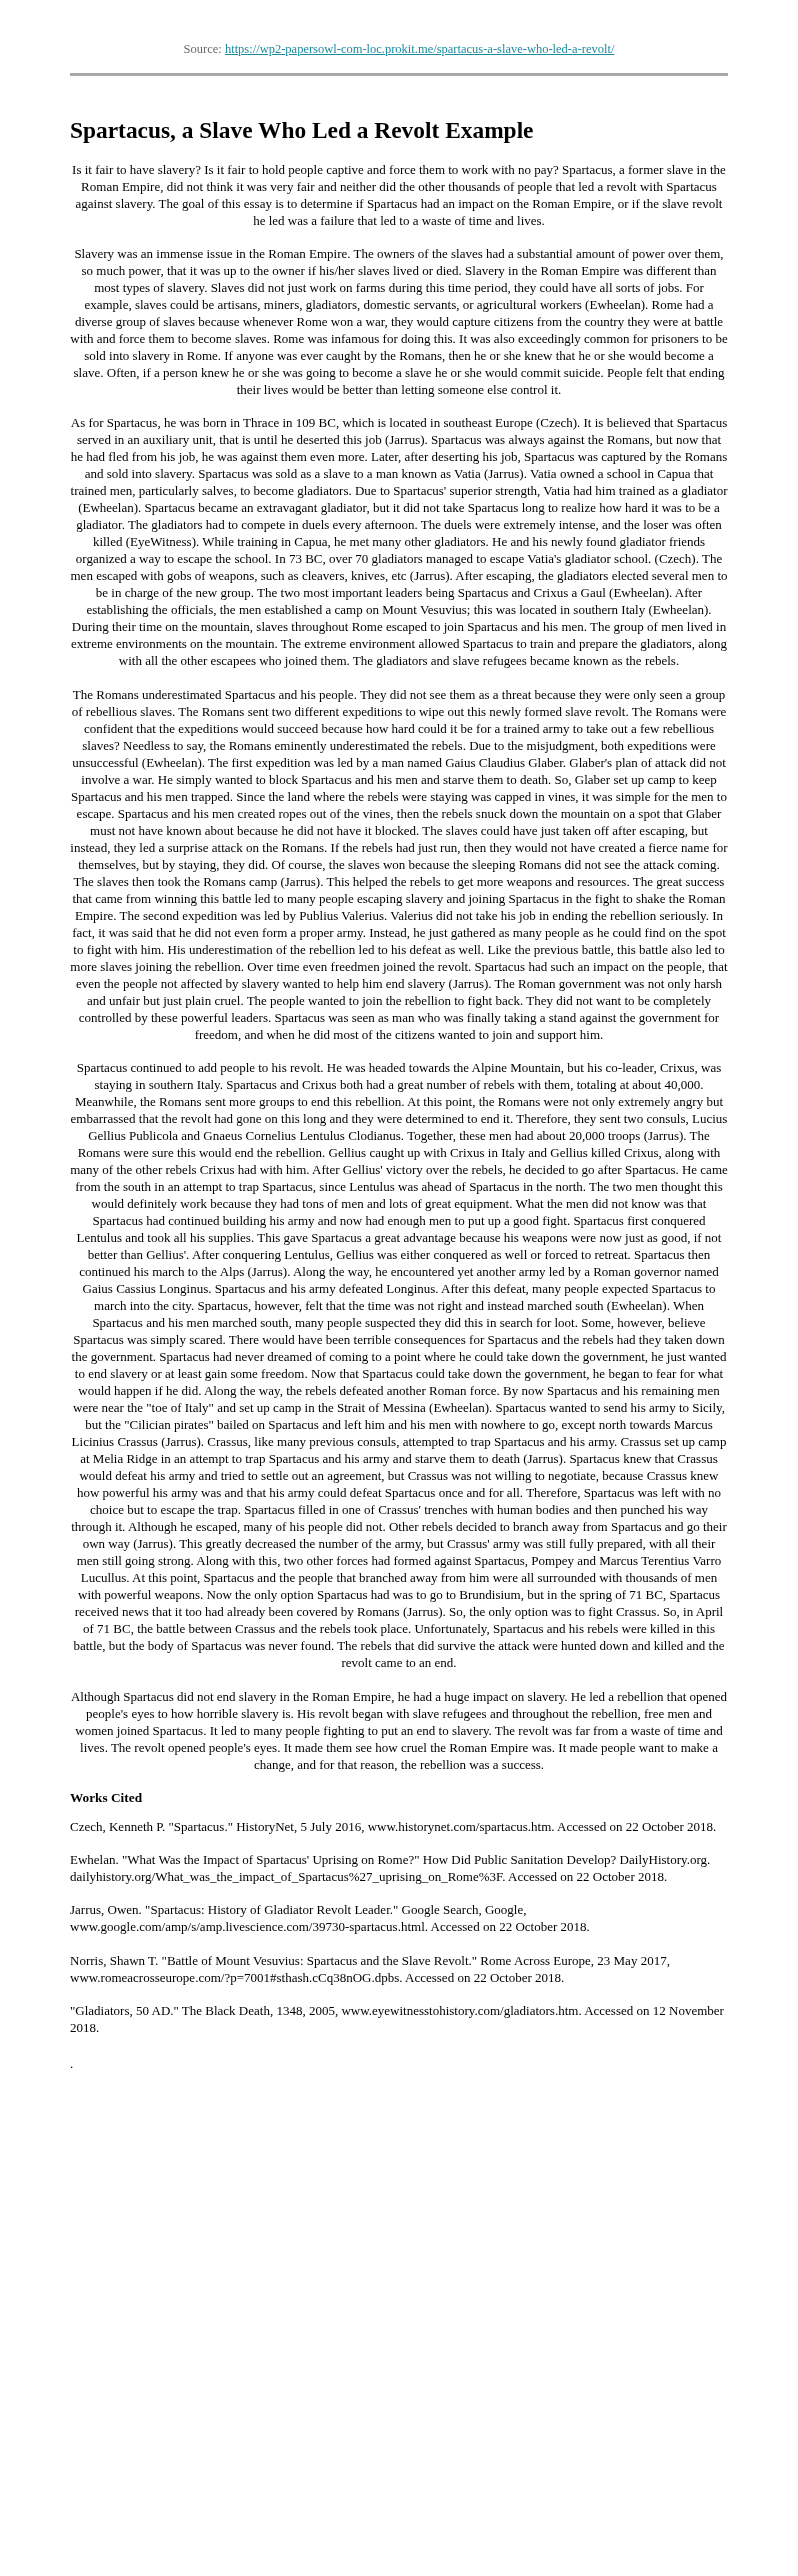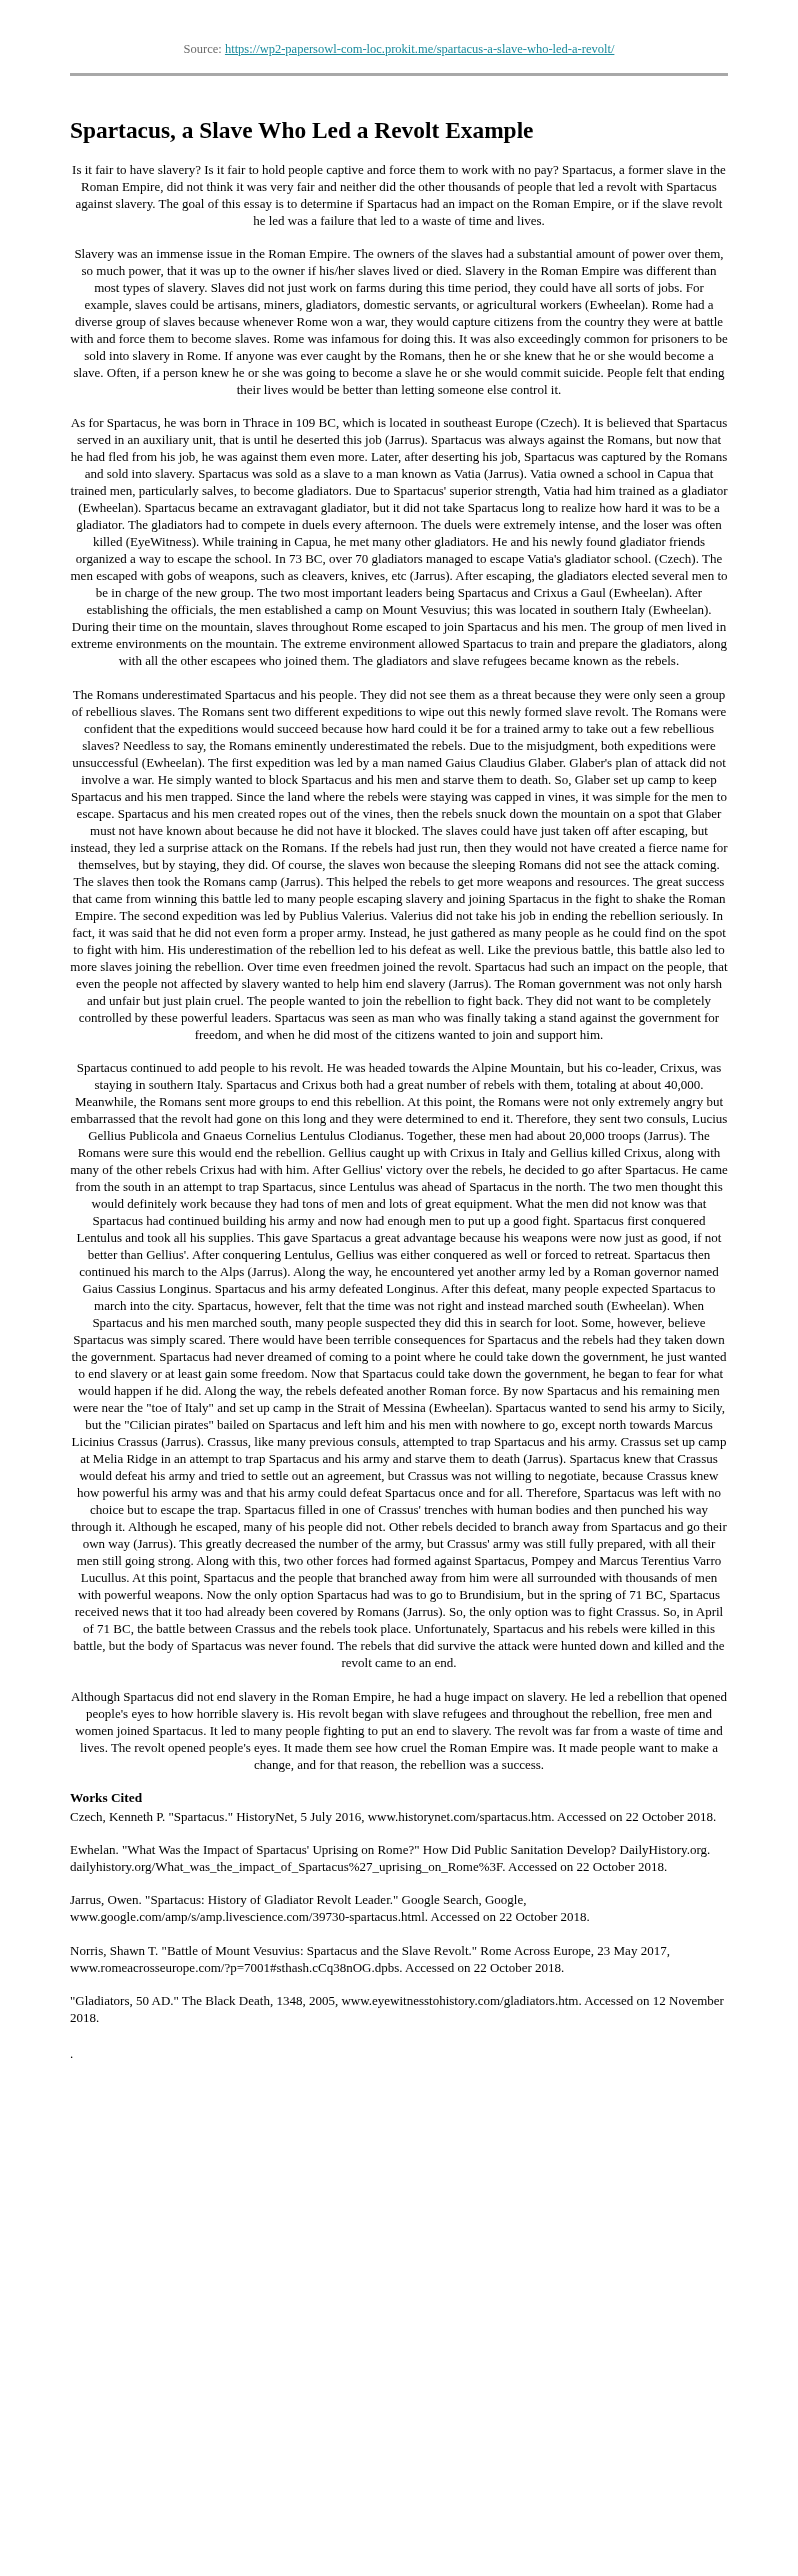--- a/index.html
+++ b/index.html
@@ -55,21 +55,21 @@
     font-size: 13px;
     line-height: 17px;
     margin-bottom: 16.4px;
     text-align: center;
     color: #000000;
   }
   .works-cited-heading {
     font-size: 13.3px;
     font-weight: bold;
     margin-top: 17px;
-    margin-bottom: 2px;
+    margin-bottom: 12px;
     color: #000000;
   }
   .citation {
     font-size: 13px;
     line-height: 17px;
     margin-bottom: 16.4px;
     overflow-wrap: break-word;
     word-wrap: break-word;
     color: #000000;
   }

